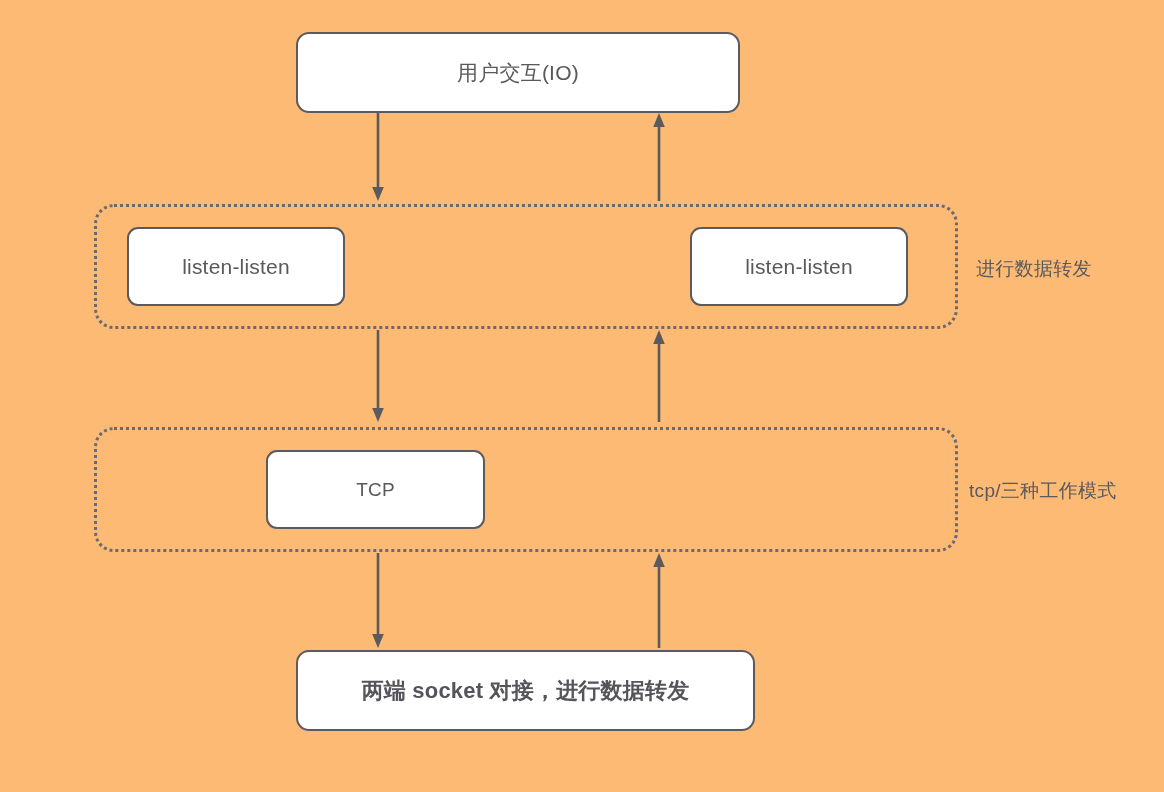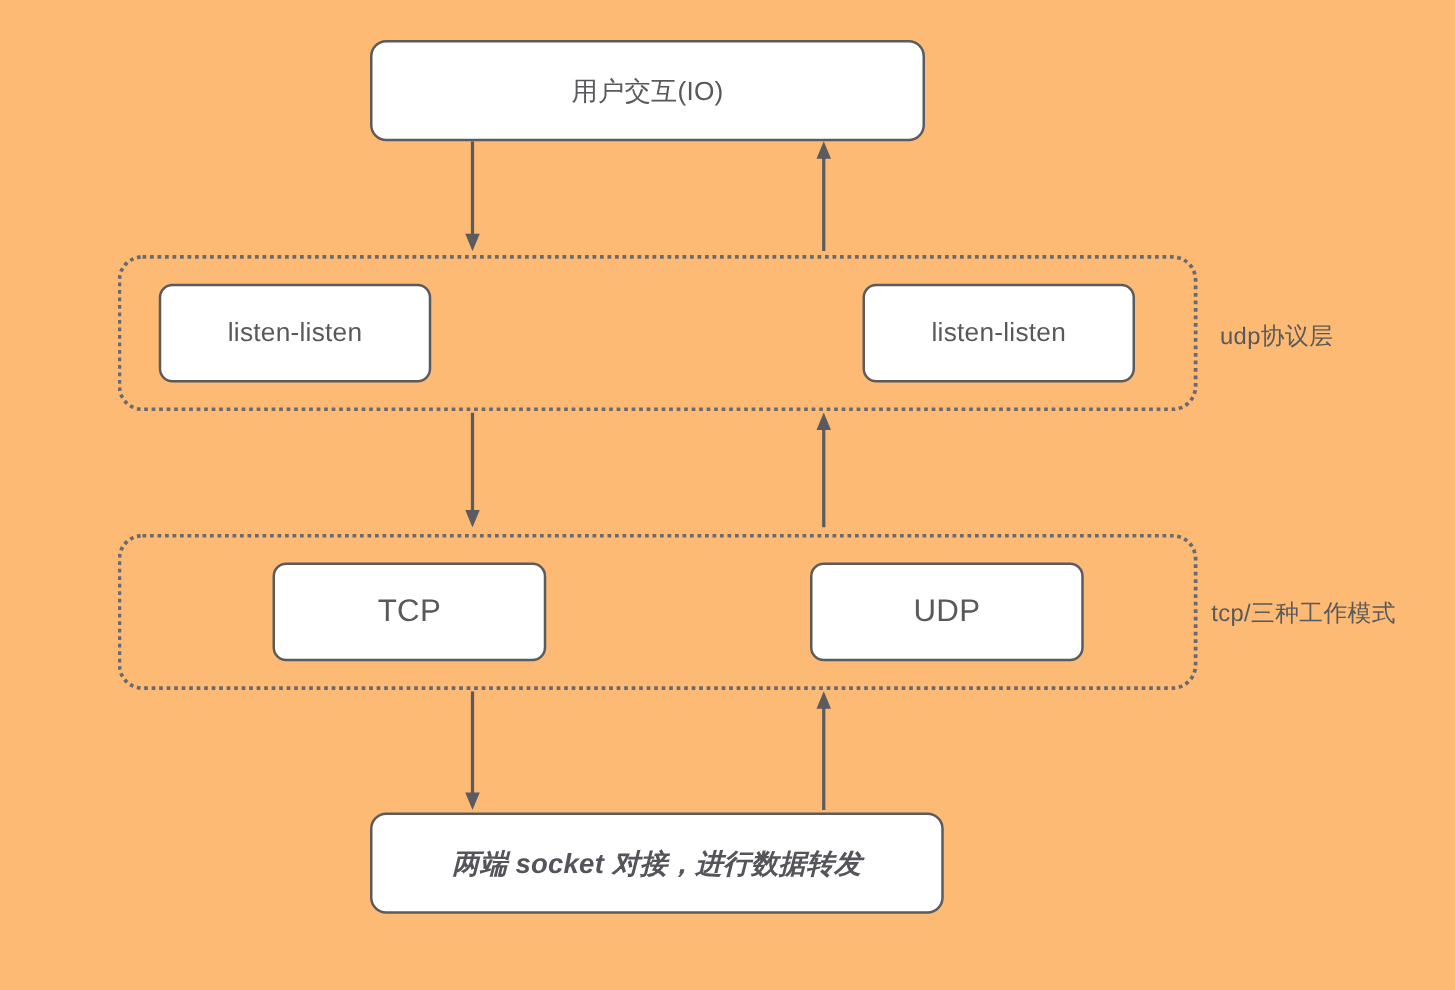--- a/index.html
+++ b/index.html
@@ -40,32 +40,32 @@
   .node-mode {
     top: 227px; width: 218px; height: 79px;
     font-size: 21px;
   }
   .node-mode-1 { left: 127px; }
   .node-mode-2 { left: 410px; }
   .node-mode-3 { left: 690px; }
 
   .node-proto {
     top: 450px; width: 219px; height: 79px;
-    font-size: 25px;
+    font-size: 19px;
+    margin-left: 48px;
   }
   .node-proto-1 { left: 218px; }
   .node-proto-2 { left: 648px; }
 
   .node-bottom {
     left: 296px; top: 650px; width: 459px; height: 81px;
     border-radius: 13px;
     font-size: 22px;
     font-weight: bold;
     color: #54545a;
-    font-style: italic;
   }
 
   
   .group {
     position: absolute;
     box-sizing: border-box;
     border: 3px dotted #6a6a6e;
     border-radius: 20px;
     background: transparent;
   }
@@ -120,42 +120,39 @@
 
   <div class="group group-modes"></div>
 
   <div class="node node-mode node-mode-1">
     <span>listen-listen</span>
   </div>
   <div class="node node-mode node-mode-3">
     <span>listen-listen</span>
   </div>
 
-  <div class="side-label label-modes">udp协议层</div>
+  <div class="side-label label-modes">进行数据转发</div>
 
   <div class="arrow a-col-down a-row-2">
     <svg width="18" height="92" viewBox="0 0 18 92">
       <line x1="9" y1="0" x2="9" y2="80" stroke="#5b5b5f" stroke-width="2.6"></line>
       <polygon points="9,92 3.2,78 14.8,78" fill="#5b5b5f"></polygon>
     </svg>
   </div>
   <div class="arrow a-col-up a-row-2">
     <svg width="18" height="92" viewBox="0 0 18 92">
       <line x1="9" y1="92" x2="9" y2="12" stroke="#5b5b5f" stroke-width="2.6"></line>
       <polygon points="9,0 3.2,14 14.8,14" fill="#5b5b5f"></polygon>
     </svg>
   </div>
 
   <div class="group group-proto"></div>
 
   <div class="node node-proto node-proto-1">
     <span>TCP</span>
-  </div>
-  <div class="node node-proto node-proto-2">
-    <span>UDP</span>
   </div>
 
   <div class="side-label label-proto">tcp/三种工作模式</div>
 
   <div class="arrow a-col-down a-row-3">
     <svg width="18" height="95" viewBox="0 0 18 95">
       <line x1="9" y1="0" x2="9" y2="83" stroke="#5b5b5f" stroke-width="2.6"></line>
       <polygon points="9,95 3.2,81 14.8,81" fill="#5b5b5f"></polygon>
     </svg>
   </div>

